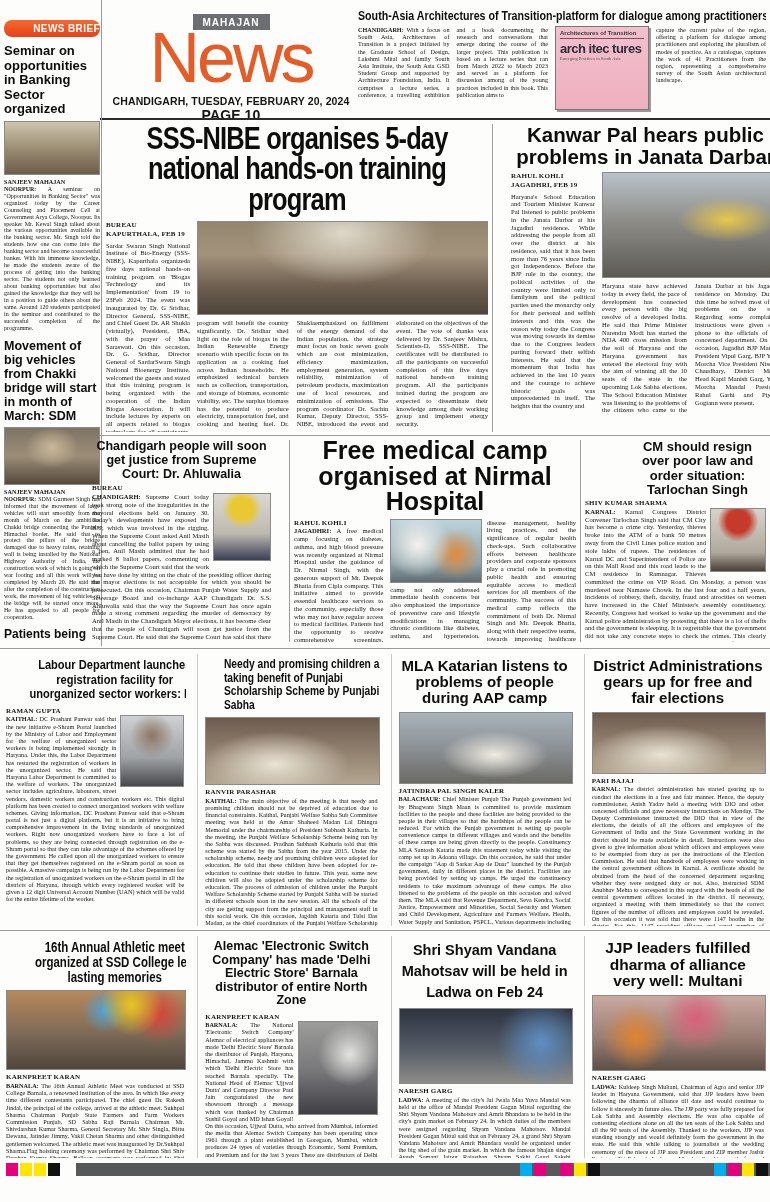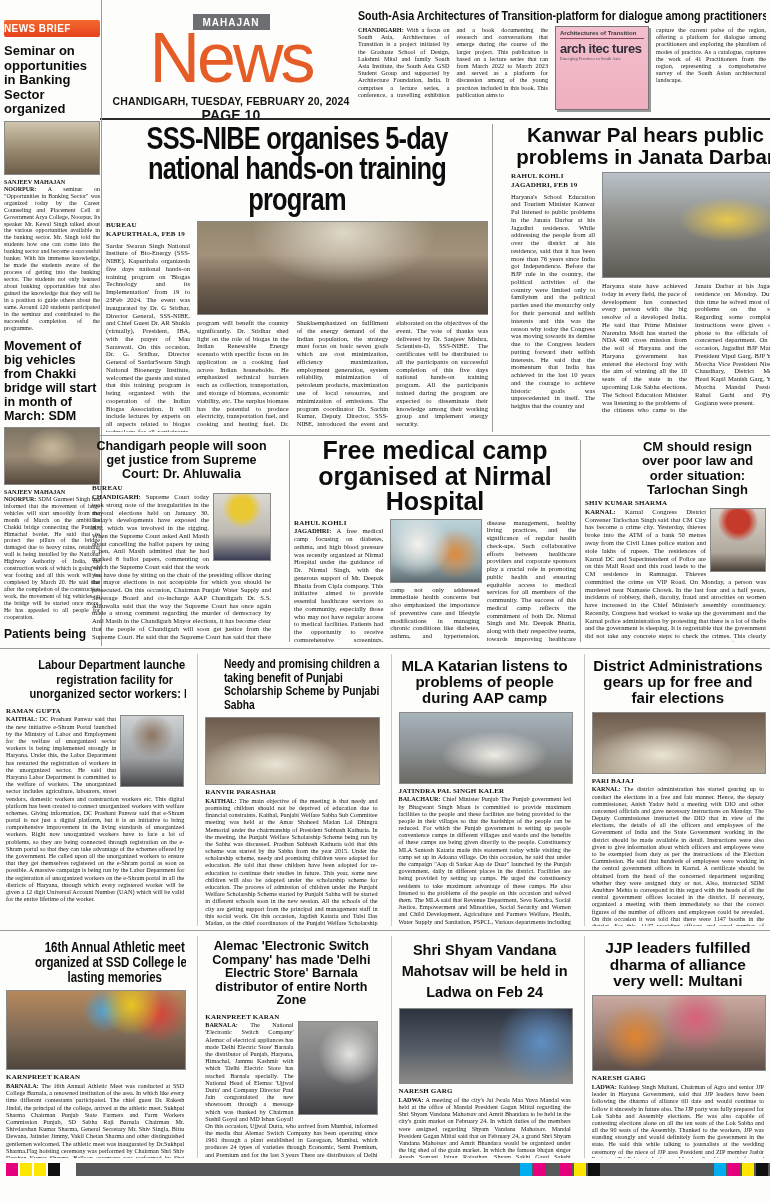--- a/index.html
+++ b/index.html
@@ -20,21 +20,21 @@
   #yugmarg-box{background:#6d6e71;color:#fff;font-family:"Liberation Sans",sans-serif;
      font-weight:bold;font-size:10px;letter-spacing:1px;padding:3px 10px 2px;}
   #news-title{color:#e65c27;font-family:"Liberation Sans",sans-serif;font-weight:normal;
      font-size:70px;line-height:.82;letter-spacing:-3px;}
   #masthead-dateline{font-family:"Liberation Sans",sans-serif;font-weight:bold;font-size:10.5px;
      letter-spacing:.1px;margin-top:8px;}
   #masthead-dateline .pg{font-size:14px;}
   
   #brief-box{background:linear-gradient(180deg,#f26a2e,#e8411c);color:#fff;
      font-family:"Liberation Sans",sans-serif;font-weight:bold;font-size:10px;
-     text-align:left;padding:3px 0;letter-spacing:.4px;border-radius:2px;}
+     text-align:right;padding:3px 0;letter-spacing:.4px;border-radius:8px;}
   .side-h{font-size:13px;line-height:1.12;margin:7px 0 4px;}
   .side-bl{font-weight:bold;font-size:6.2px;margin:3px 0 1px;}
   .side-body{font-size:6px;line-height:1.16;text-align:justify;}
   
   .ph-hall{background:radial-gradient(ellipse at 50% 12%,#ded8c9 0%,rgba(0,0,0,0) 45%),
            linear-gradient(180deg,#93866f 0%,#a3927c 35%,#6e5f50 70%,#4e443a 100%);}
   .ph-crowd{background:radial-gradient(ellipse at 70% 45%,#e8c74a 0%,rgba(0,0,0,0) 28%),
            linear-gradient(180deg,#b9c2c9 0%,#8e8e89 45%,#5d5a54 100%);}
   .ph-desk{background:radial-gradient(ellipse at 50% 35%,#c9b89a 0%,rgba(0,0,0,0) 40%),
            linear-gradient(180deg,#7e7465 0%,#9c8d77 50%,#56493c 100%);}

